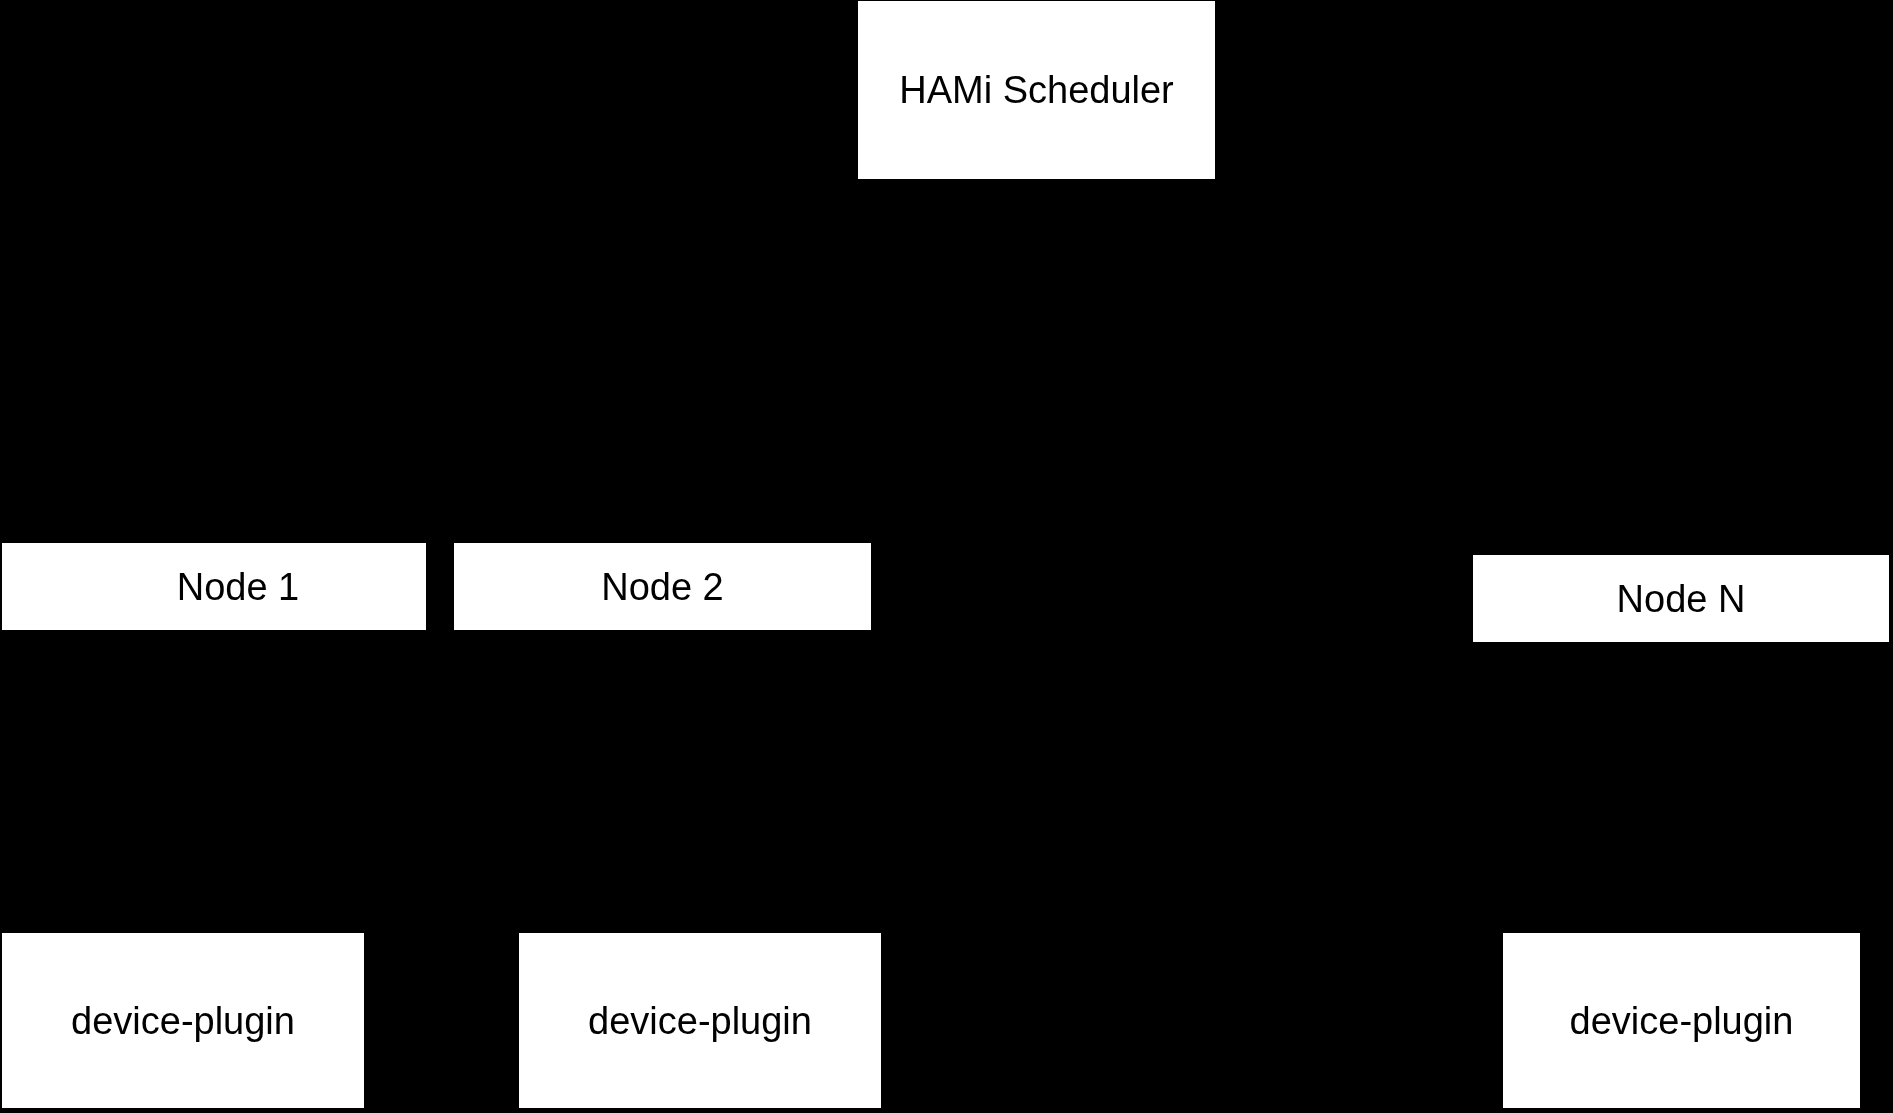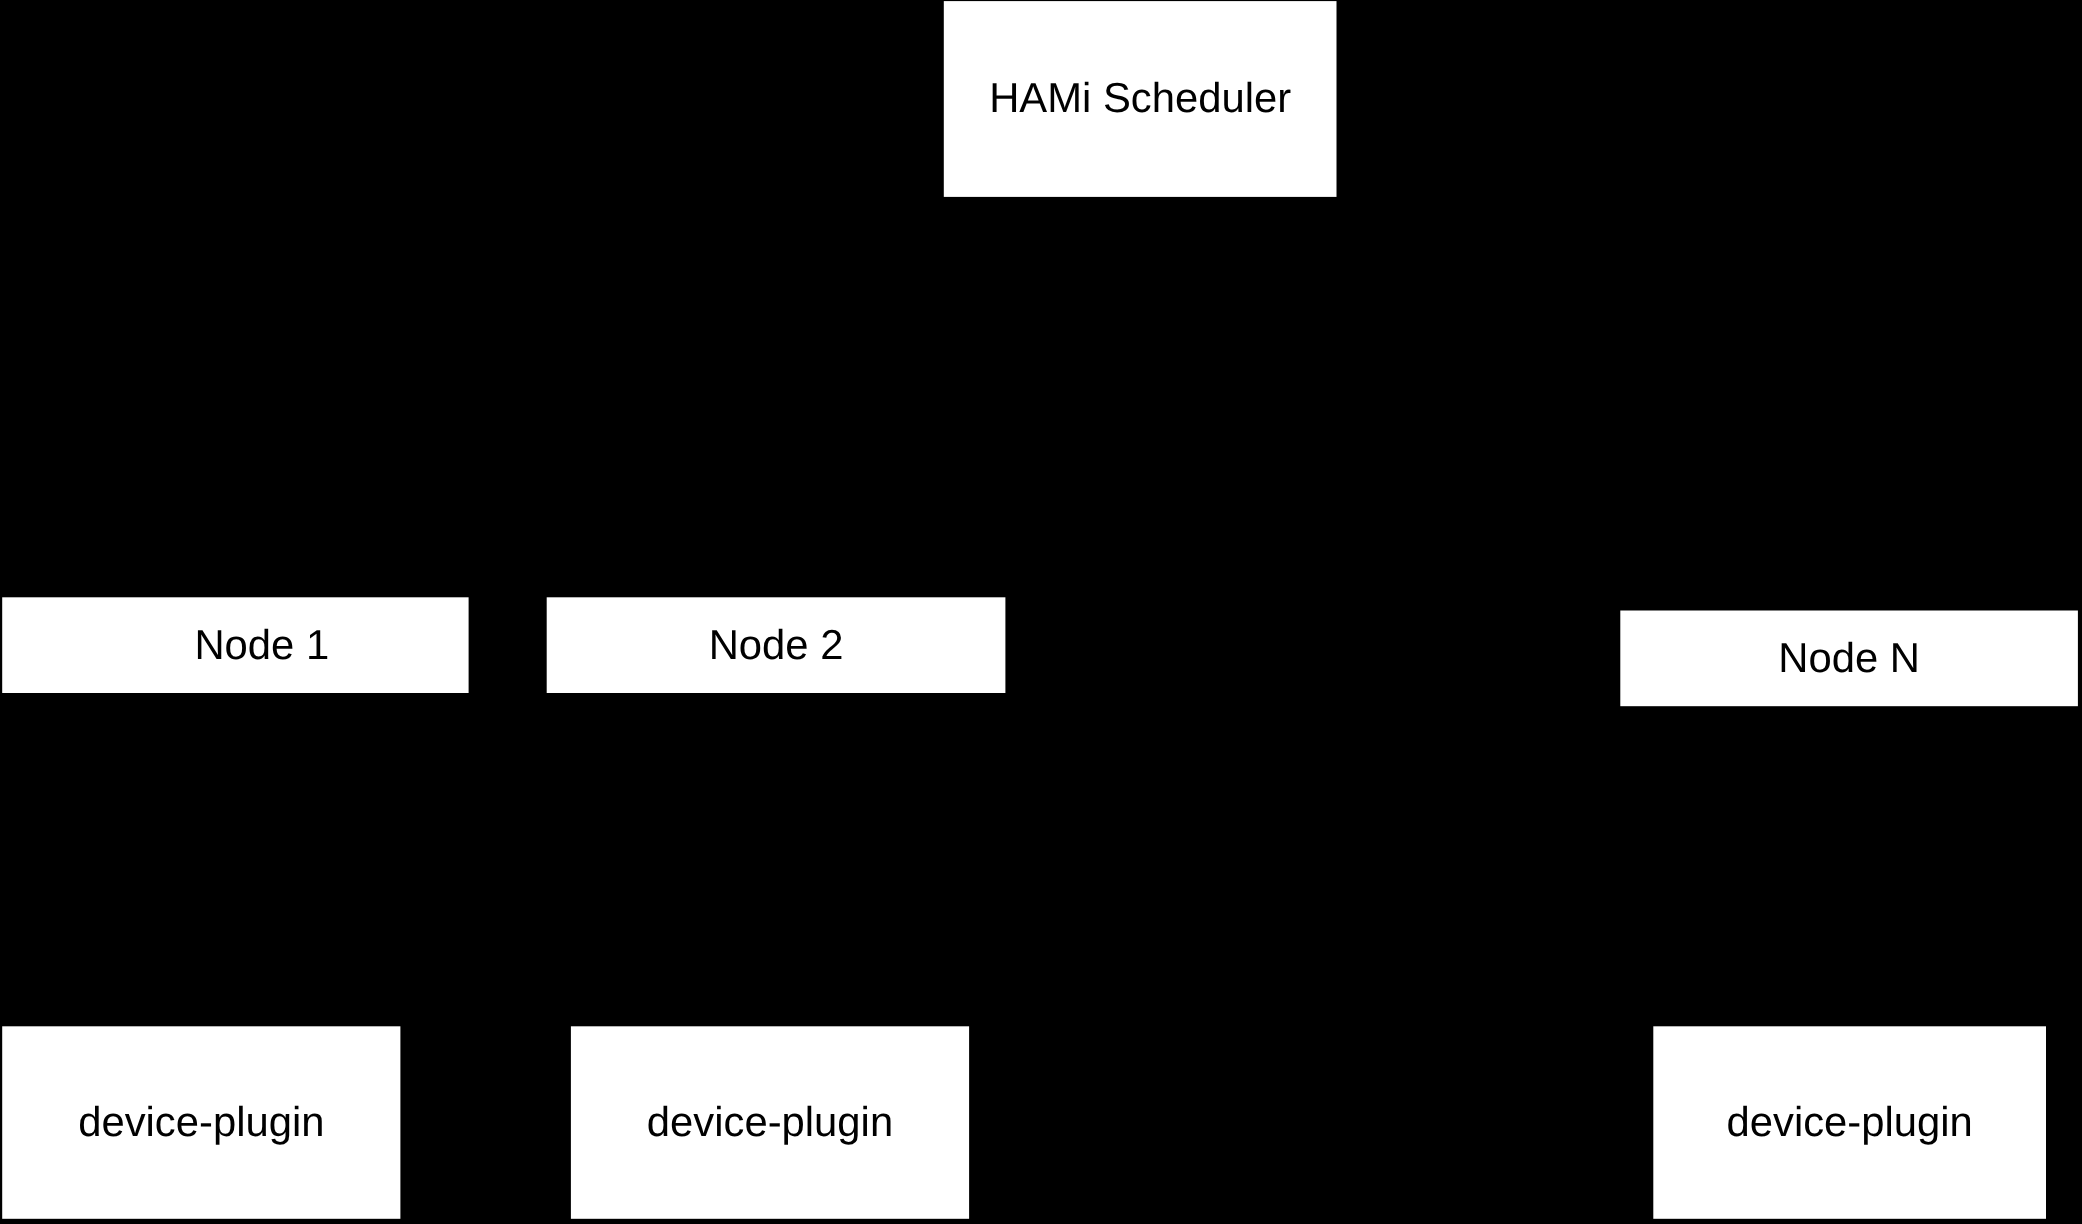--- a/index.html
+++ b/index.html
@@ -36,21 +36,21 @@
   }
   
   .box-scheduler {
     left: 858px;
     top: 1px;
     width: 357px;
     height: 178px;
   }
   
   .box-node-1 { left: 2px;    top: 543px; width: 424px; height: 87px; padding-left: 48px; }
-  .box-node-2 { left: 497px;  top: 543px; width: 417px; height: 87px; text-align: center; }
+  .box-node-2 { left: 454px;  top: 543px; width: 417px; height: 87px; text-align: center; }
   .box-node-n { left: 1473px; top: 555px; width: 416px; height: 87px; }
   
   .box-dp-1 { left: 2px;    top: 933px; width: 362px; height: 175px; }
   .box-dp-2 { left: 519px;  top: 933px; width: 362px; height: 175px; }
   .box-dp-3 { left: 1503px; top: 933px; width: 357px; height: 175px; }
   .box-label {
     display: inline-block;
   }
 </style>
 </head>

